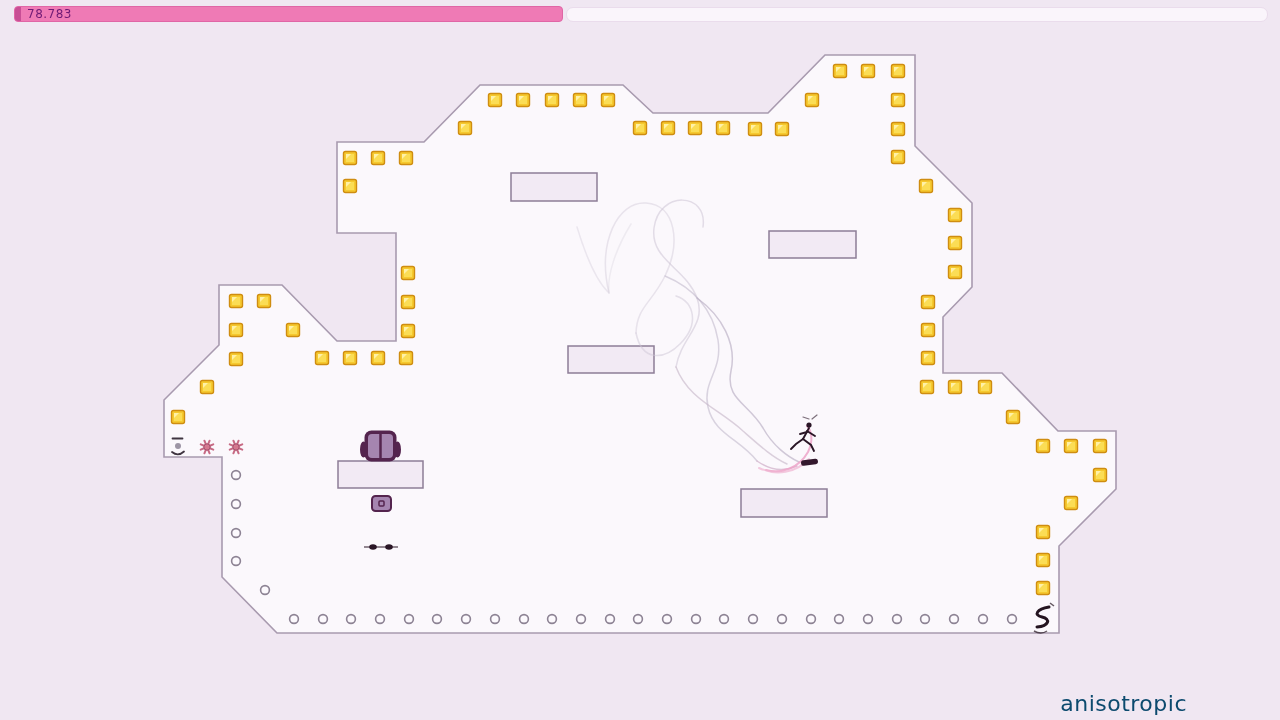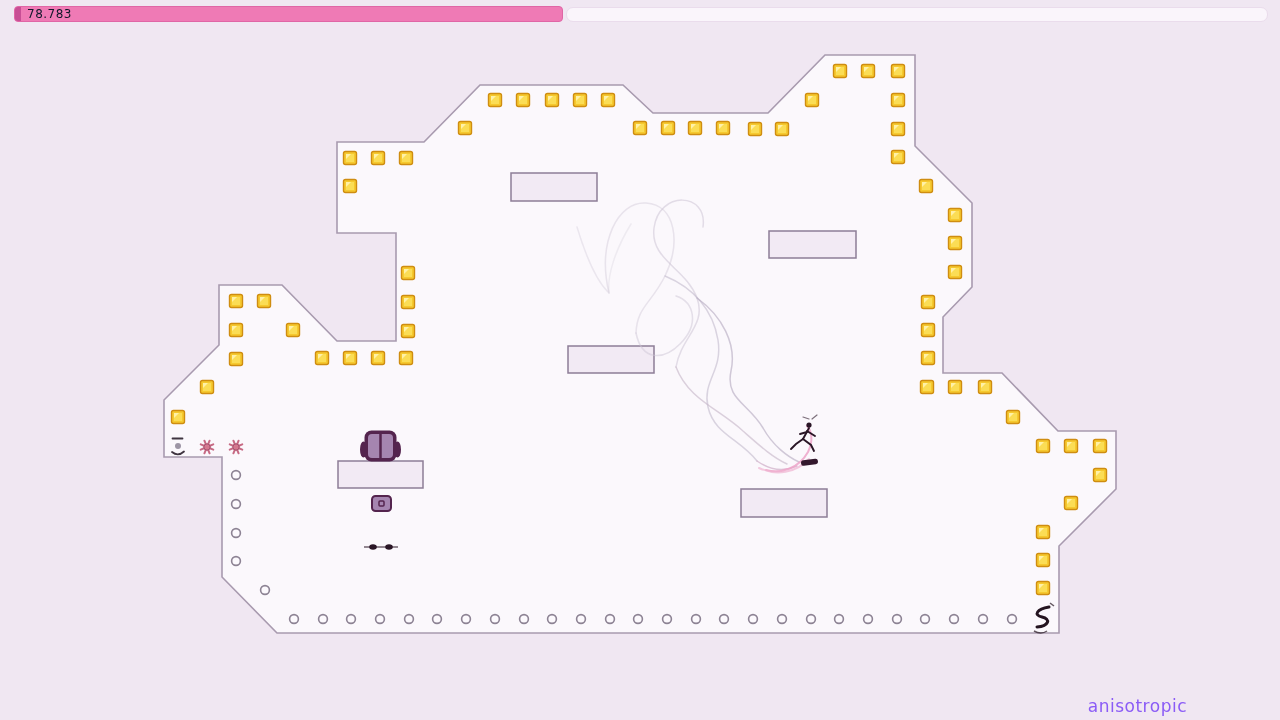--- a/index.html
+++ b/index.html
@@ -3,24 +3,24 @@
 <meta charset="utf-8">
 <style>
   html,body{margin:0;padding:0;width:1280px;height:720px;overflow:hidden;}
   body{background:#f0e7f2;font-family:"DejaVu Sans","Liberation Sans",sans-serif;}
   .stage{position:absolute;inset:0;width:1280px;height:720px;}
   svg.canvas{position:absolute;left:0;top:0;}
   .hud{position:absolute;left:0;top:0;width:1280px;height:30px;}
   .bar-pink{position:absolute;left:14px;top:6px;width:549px;height:16px;background:#ef7ab5;
     border:1px solid #e066a6;border-radius:4px;box-sizing:border-box;}
   .bar-cap{position:absolute;left:0;top:0;width:6px;height:14px;background:#c84e95;border-radius:3px 0 0 3px;}
-  .timer-text{position:absolute;left:12px;top:0px;font-size:12px;line-height:15px;color:#0f172a;letter-spacing:0.5px;}
+  .timer-text{position:absolute;left:12px;top:0px;font-size:12px;line-height:15px;color:#701a75;letter-spacing:0.5px;}
   .bar-rest{position:absolute;left:566px;top:7px;width:702px;height:15px;background:#faf5fb;
     border:1px solid #eadcec;border-radius:7px;box-sizing:border-box;}
-  .level-name{position:absolute;right:93px;bottom:4px;font-size:17px;color:#8b5cf6;letter-spacing:0.5px;}
+  .level-name{position:absolute;right:93px;bottom:4px;font-size:22px;color:#0c4a6e;letter-spacing:0.5px;}
 </style>
 </head>
 <body>
 
 <div class="stage">
   <svg class="canvas" width="1280" height="720">
       <path d="M337,142 L 424,142 L 480,85 L 623,85 L 653,113 L 768,113 L 825,55 L 915,55 L 915,146 L 972,203 L 972,287 L 943,317 L 943,373 L 1002,373 L 1058,431 L 1116,431 L 1116,489 L 1059,546 L 1059,633 L 277,633 L 222,577 L 222,457 L 164,457 L 164,400 L 219,345 L 219,285 L 282,285 L 337,341 L 396,341 L 396,233 L 337,233 Z" fill="#fbf8fc" stroke="#a89aaf" stroke-width="1.6"></path>
       <rect x="511" y="173" width="86" height="28" fill="#f2eaf4" stroke="#8d7d96" stroke-width="1.5"></rect>
       <rect x="769" y="231" width="87" height="27" fill="#f2eaf4" stroke="#8d7d96" stroke-width="1.5"></rect>
       <rect x="568" y="346" width="86" height="27" fill="#f2eaf4" stroke="#8d7d96" stroke-width="1.5"></rect>

